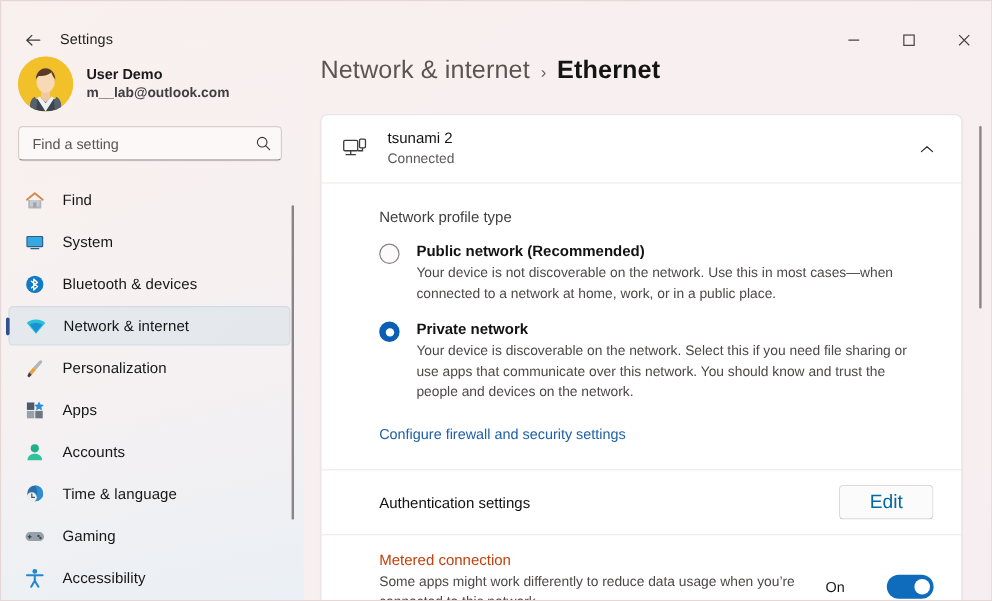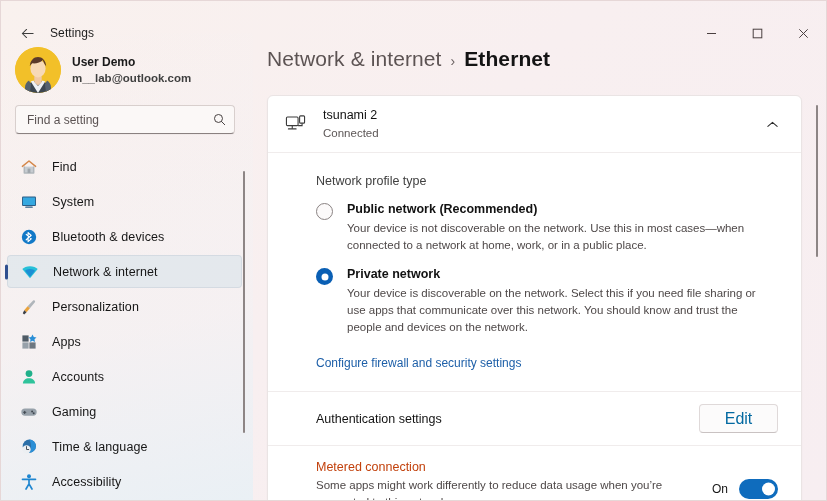--- a/index.html
+++ b/index.html
@@ -338,20 +338,21 @@
     color: #4e4848;
     line-height: 1.45;
     margin-top: 3px;
     max-width: 372px;
   }
   #toggle-area {
     display: flex;
     align-items: center;
     margin-left: 8px;
     margin-top: 6px;
+    gap: 24px;
   }
   #toggle-state {
     font-size: 12px;
     color: #171717;
     margin-right: 11px;
   }
   #toggle {
     width: 39px; height: 20px;
     border-radius: 10px;
     background: #0f6cbd;
@@ -516,39 +517,39 @@
             <circle cx="9" cy="5.6" r="3.4" fill="#20b08a"></circle>
             <path d="M2.9 15.6c0-3.4 2.7-5.4 6.1-5.4s6.1 2 6.1 5.4z" fill="#2fc39b"></path>
           </svg>
         </span>
         <span class="nav-label">Accounts</span>
       </div>
 
       <div class="nav-item">
         <span class="nav-icon">
           <svg width="18" height="18" viewBox="0 0 18 18">
+            <circle cx="9.3" cy="8.2" r="6.6" fill="#2b6fa8"></circle>
+            <path d="M9.3 1.6a6.6 6.6 0 0 1 0 13.2c2-2.7 2.5-9.1 0-13.2z" fill="#2b8fd6"></path>
+            <circle cx="6.5" cy="11.4" r="4.2" fill="#eceff2"></circle>
+            <path d="M6.5 8.6v2.9h2.2" stroke="#4a5560" stroke-width="1" fill="none" stroke-linecap="round"></path>
+          </svg>
+        </span>
+        <span class="nav-label">Time &amp; language</span>
+      </div>
+
+      <div class="nav-item">
+        <span class="nav-icon">
+          <svg width="18" height="18" viewBox="0 0 18 18">
             <rect x="1.3" y="5.4" width="15.4" height="7.4" rx="3.7" fill="#97a1aa"></rect>
             <path d="M4.7 8.2v2.2M3.6 9.3h2.2" stroke="#3f474f" stroke-width="1.1" stroke-linecap="round"></path>
             <circle cx="12.1" cy="8.6" r="1" fill="#3f474f"></circle>
             <circle cx="13.7" cy="10.3" r="1" fill="#3f474f"></circle>
           </svg>
         </span>
         <span class="nav-label">Gaming</span>
-      </div>
-
-      <div class="nav-item">
-        <span class="nav-icon">
-          <svg width="18" height="18" viewBox="0 0 18 18">
-            <circle cx="9.3" cy="8.2" r="6.6" fill="#2b6fa8"></circle>
-            <path d="M9.3 1.6a6.6 6.6 0 0 1 0 13.2c2-2.7 2.5-9.1 0-13.2z" fill="#2b8fd6"></path>
-            <circle cx="6.5" cy="11.4" r="4.2" fill="#eceff2"></circle>
-            <path d="M6.5 8.6v2.9h2.2" stroke="#4a5560" stroke-width="1" fill="none" stroke-linecap="round"></path>
-          </svg>
-        </span>
-        <span class="nav-label">Time &amp; language</span>
       </div>
 
       <div class="nav-item">
         <span class="nav-icon">
           <svg width="18" height="18" viewBox="0 0 18 18">
             <circle cx="9" cy="3.2" r="2" fill="#1f86d0"></circle>
             <path d="M2.5 6.3h13M9 6.3v4.6M9 10.9l-3 5.1M9 10.9l3 5.1" stroke="#1f86d0" stroke-width="1.7" stroke-linecap="round"></path>
           </svg>
         </span>
         <span class="nav-label">Accessibility</span>

